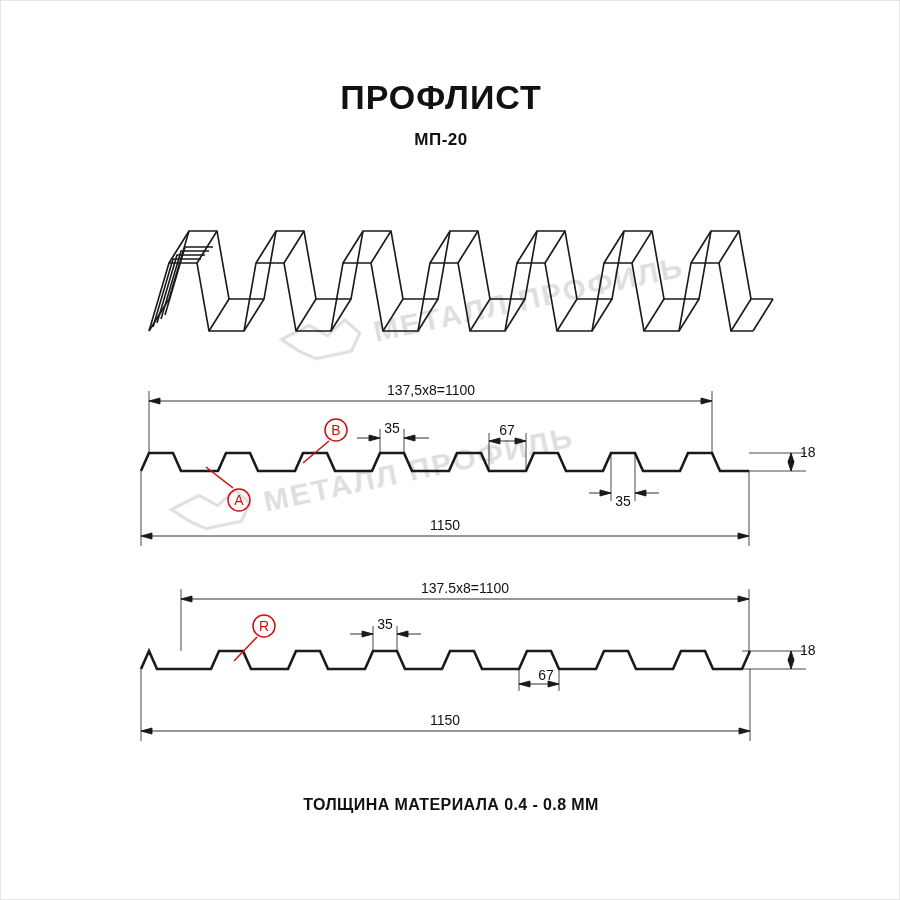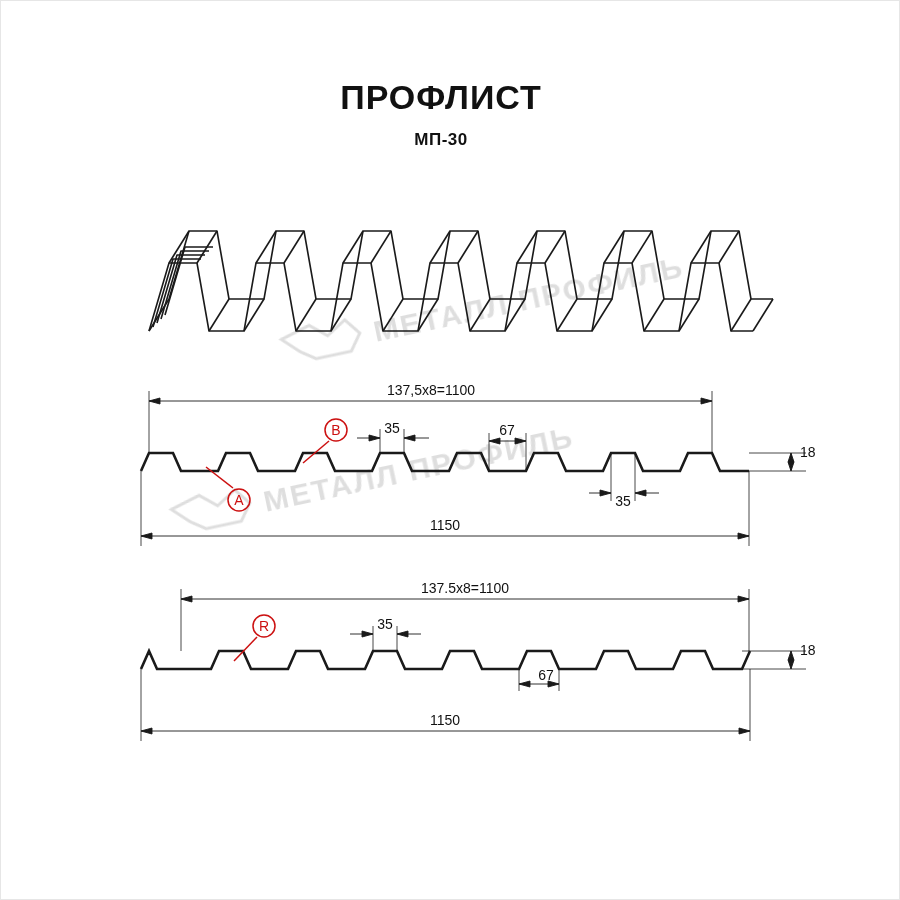--- a/index.html
+++ b/index.html
@@ -79,21 +79,21 @@
     dominant-baseline: middle;
   }
 </style>
 </head>
 <body>
 
 <div class="page">
 
   <div class="title-block">
     <div class="title-main">ПРОФЛИСТ</div>
-    <div class="title-sub">МП-30</div>
+    <div class="title-sub">МП-20</div>
   </div>
 
   <svg class="drawing" width="900" height="900" viewBox="0 0 900 900">
 
     <g opacity="0.85">
       <g transform="translate(285,360) rotate(-12)">
         <path d="M0,-22 L30,-30 L46,-16 L66,-28 L78,-12 L66,4 L30,4 L16,-6 Z" fill="none" stroke="#d9d9d9" stroke-width="3"></path>
         <text class="wm" x="92" y="0">МЕТАЛЛ ПРОФИЛЬ</text>
       </g>
       <g transform="translate(175,530) rotate(-12)">
@@ -294,14 +294,15 @@
 
       <g stroke="#cc1111" stroke-width="1.5" fill="none">
         <line x1="233" y1="660" x2="256" y2="636"></line>
         <circle cx="263" cy="625" r="11"></circle>
       </g>
       <text class="callout-text" x="263" y="626">R</text>
     </g>
 
   </svg>
 
+  <div class="footer-note">ТОЛЩИНА МАТЕРИАЛА 0.4 - 0.8 ММ</div>
 
 </div>
 
 </body></html>

